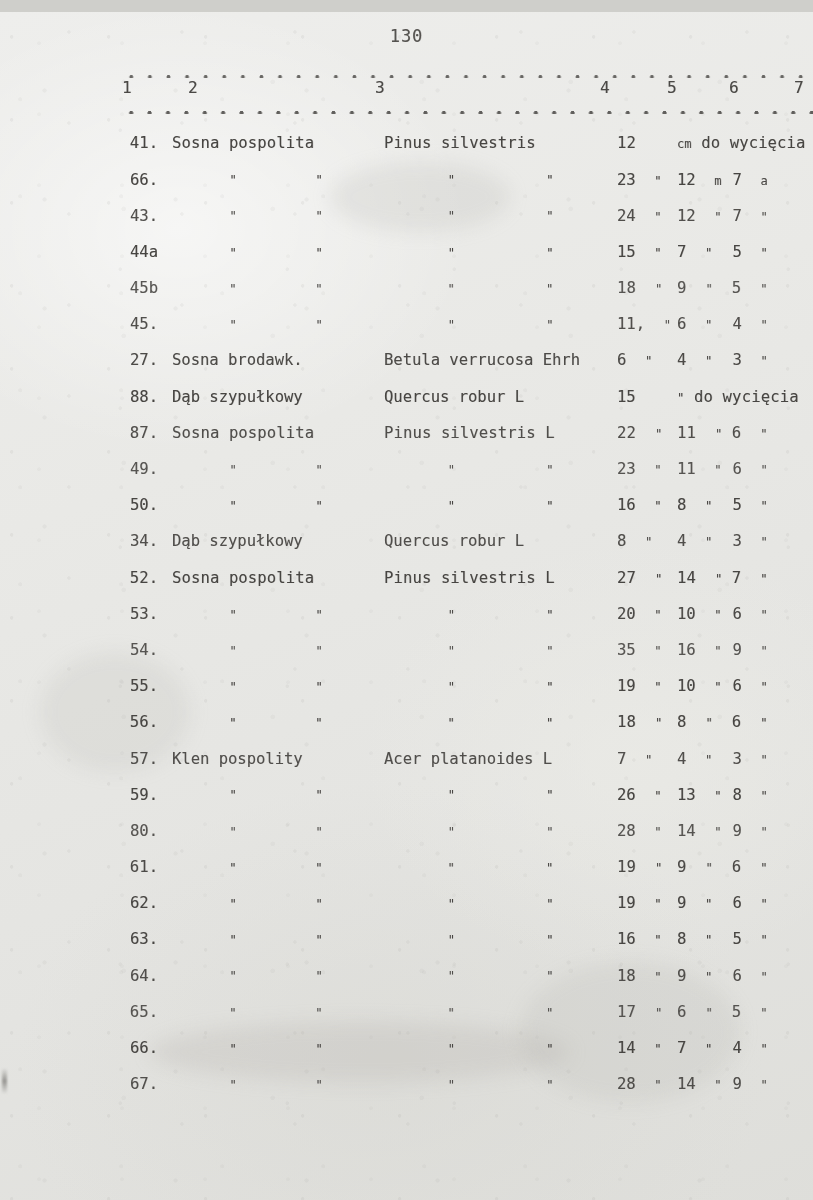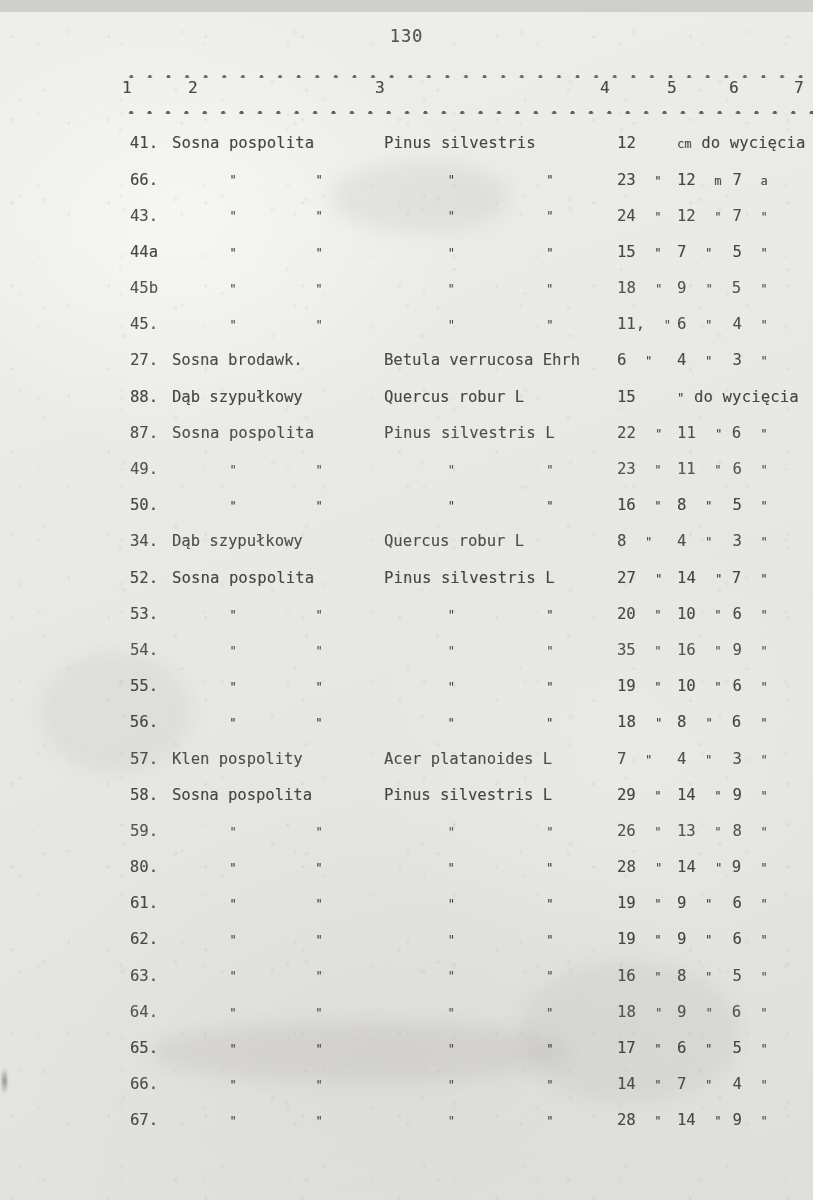--- a/index.html
+++ b/index.html
@@ -437,29 +437,20 @@
           <tr>
             <td class="c-no">57.</td>
             <td class="c-pol">Klen pospolity</td>
             <td class="c-lat">Acer platanoides L</td>
             <td class="c-n1"><span class="num">7</span>&nbsp;&nbsp;<span class="unit">"</span></td>
             <td class="c-n2"><span class="num">4</span>&nbsp;&nbsp;<span class="unit">"</span></td>
             <td class="c-n3"><span class="num">3</span>&nbsp;&nbsp;<span class="unit">"</span></td>
             <td class="c-n4"></td>
           </tr>
           <tr>
-            <td class="c-no">58.</td>
-            <td class="c-pol">Sosna pospolita</td>
-            <td class="c-lat">Pinus silvestris L</td>
-            <td class="c-n1"><span class="num">29</span>&nbsp;&nbsp;<span class="unit">"</span></td>
-            <td class="c-n2"><span class="num">14</span>&nbsp;&nbsp;<span class="unit">"</span></td>
-            <td class="c-n3"><span class="num">9</span>&nbsp;&nbsp;<span class="unit">"</span></td>
-            <td class="c-n4"></td>
-          </tr>
-          <tr>
             <td class="c-no">59.</td>
             <td class="c-pol">
               <div class="dpair">
                 <span>"</span>
                 <span>"</span>
               </div>
             </td>
             <td class="c-lat">
               <div class="dpair">
                 <span>"</span>

